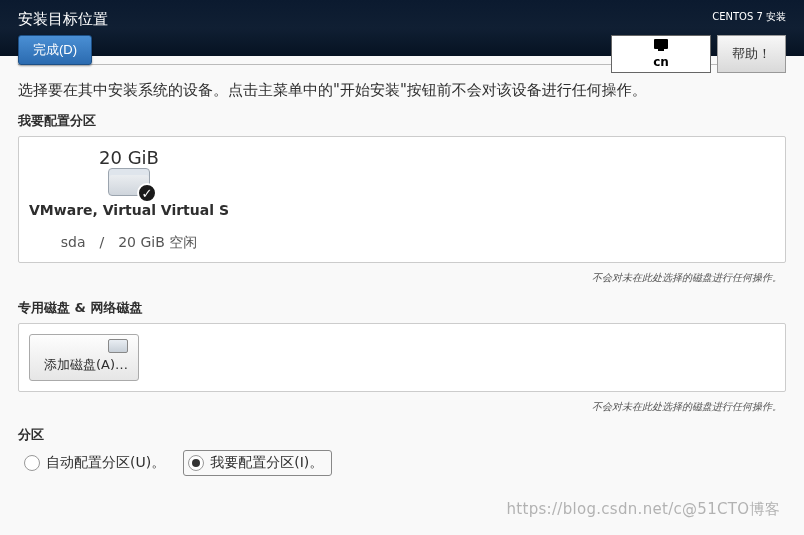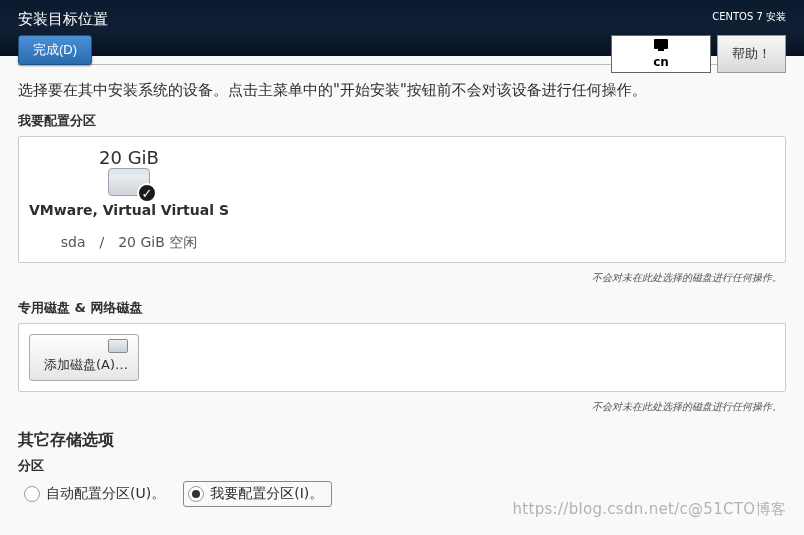--- a/index.html
+++ b/index.html
@@ -107,21 +107,21 @@
   .radio-wrap, .check-wrap { display:flex; align-items:center; gap:6px; font-size:14px; }
   .radio-outer {
     width:16px; height:16px; border:1px solid #999; border-radius:50%;
     display:flex; align-items:center; justify-content:center; background:#fff;
   }
   .radio-outer.checked::after {
     content:""; width:8px; height:8px; border-radius:50%; background:#333;
   }
   .radio-boxed { border:1px solid #888; border-radius:3px; padding:3px 8px 3px 4px; display:flex; align-items:center; gap:6px; }
   .watermark {
-    position:absolute; right:18px; bottom:16px;
+    position:absolute; right:24px; bottom:16px;
     color:rgba(120,120,120,.55); font-size:15px; pointer-events:none;
     letter-spacing:.3px;
   }
 </style>
 </head>
 <body>
 
 <div class="topbar">
   <div class="topbar-left">
     <div class="title">安装目标位置</div>
@@ -159,21 +159,20 @@
 
   <div class="section-label">专用磁盘 &amp; 网络磁盘</div>
   <div class="box">
     <div class="add-disk-btn">
       <div class="add-disk-icon"></div>
       <span>添加磁盘(A)…</span>
     </div>
   </div>
   <div class="note-right">不会对未在此处选择的磁盘进行任何操作。</div>
 
-  <div class="storage-title">其它存储选项</div>
   <div class="sub-label">分区</div>
   <div class="row">
     <label class="radio-wrap">
       <span class="radio-outer"></span>
       <span>自动配置分区(U)。</span>
     </label>
     <label class="radio-wrap radio-boxed">
       <span class="radio-outer checked"></span>
       <span>我要配置分区(I)。</span>
     </label>

